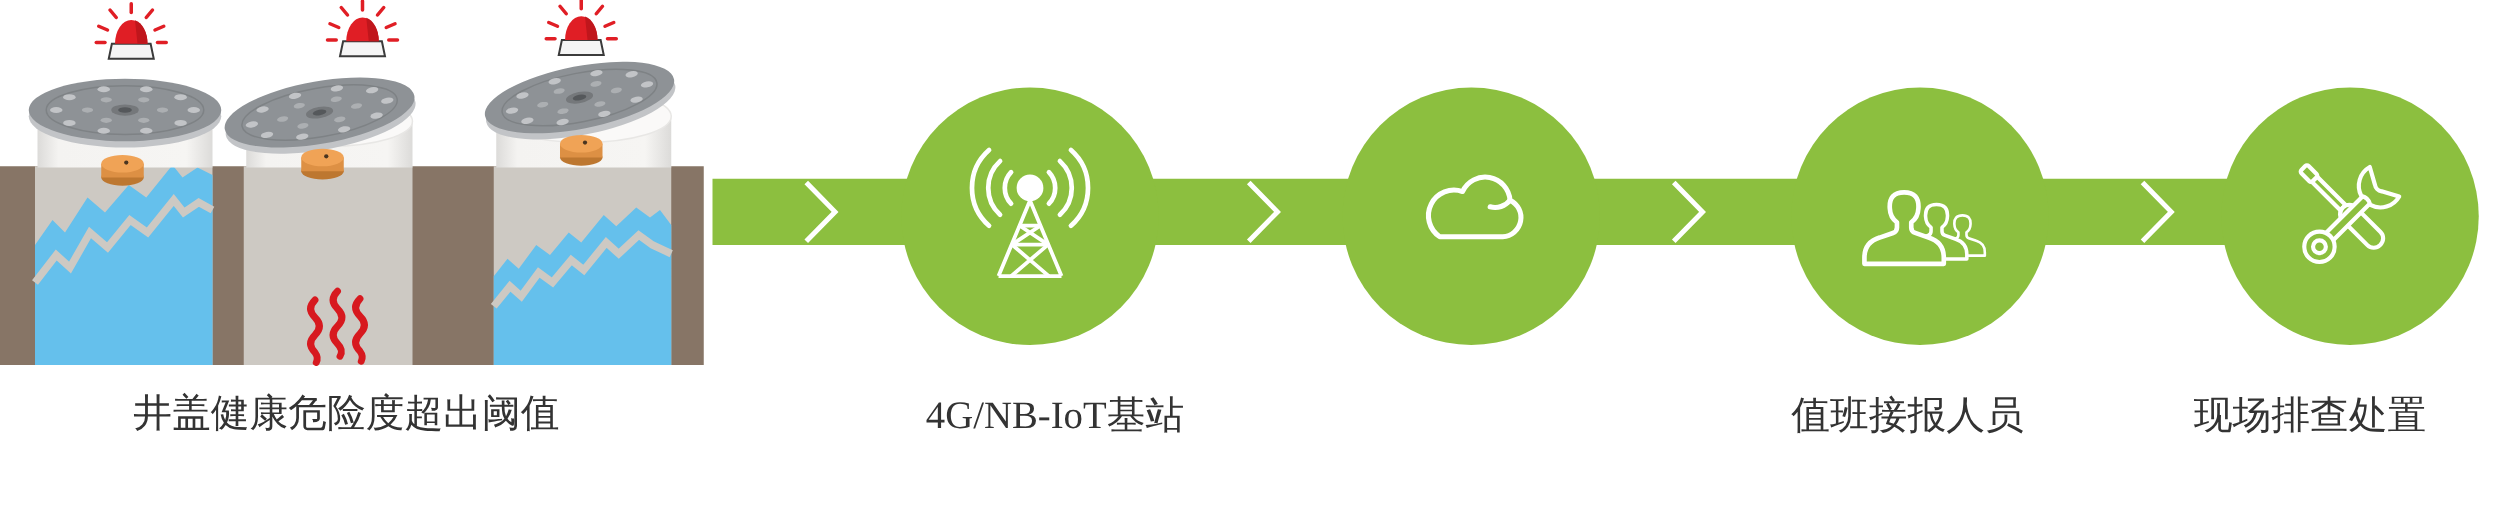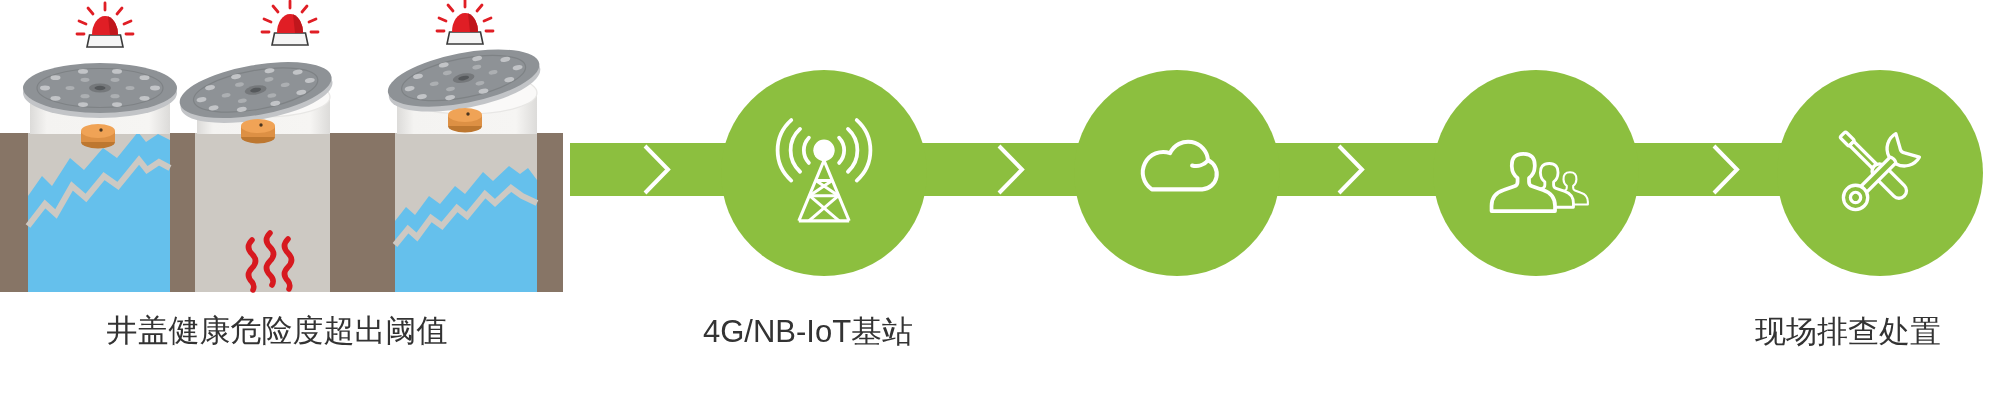--- a/index.html
+++ b/index.html
@@ -22,21 +22,21 @@
   }
   .node svg{display:block;}
   .caption{
     position:absolute;left:32px;top:309px;width:490px;
     text-align:center;font-size:31px;line-height:43px;color:var(--text,#333);
   }
   .step-label{
     position:absolute;top:314px;width:400px;text-align:center;
     font-size:31px;line-height:36px;color:var(--text,#333);white-space:nowrap;
   }
-  .lbl-0{left:608px;} .lbl-1{left:977px;} .lbl-2{left:1326px;} .lbl-3{left:1648px;}
+  .lbl-0{left:644px;font-family:Liberation Serif, serif;} .lbl-1{left:977px;} .lbl-2{left:1326px;} .lbl-3{left:1648px;}
   .n-0{left:721px;} .n-1{left:1074px;} .n-2{left:1433px;} .n-3{left:1777px;}
   .c-0{left:642px;} .c-1{left:996px;} .c-2{left:1336px;} .c-3{left:1711px;}
 </style>
 </head>
 <body style="--green: #8CBF3F; --text: #333333;">
 
 <div class="stage">
 
   <svg class="illu" width="570" height="300" viewBox="0 0 570 300">
     <defs>
@@ -202,15 +202,16 @@
         <path d="M14 -4 a13.5 13.5 0 0 1 16.5 -9 l-5.5 10 a5 5 0 0 0 0 6 l5.5 10 a13.5 13.5 0 0 1 -16.5 -9 q2.5 -4 0 -8 z"></path>
       </g>
     </svg>
   </div>
 
   <div class="caption">
     <div>井盖健康危险度超出阈值</div>
   </div>
 
   <div class="step-label lbl-0">4G/NB-IoT基站</div>
+  <div class="step-label lbl-2">值班接报人员</div>
   <div class="step-label lbl-3">现场排查处置</div>
 
 </div>
 
 </body></html>

